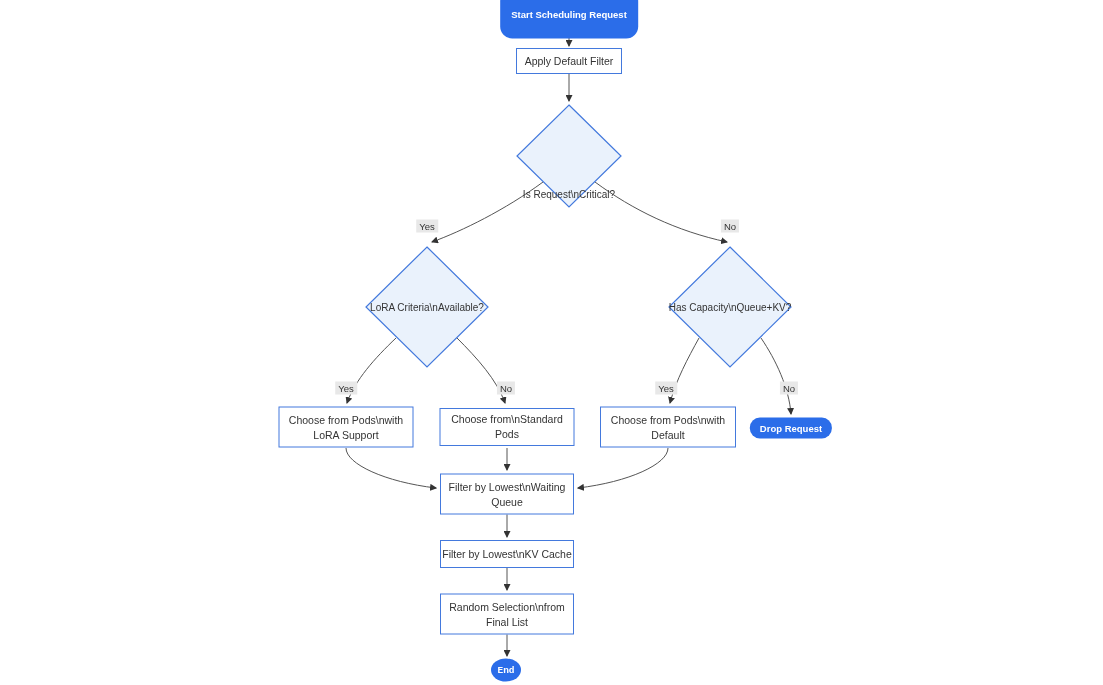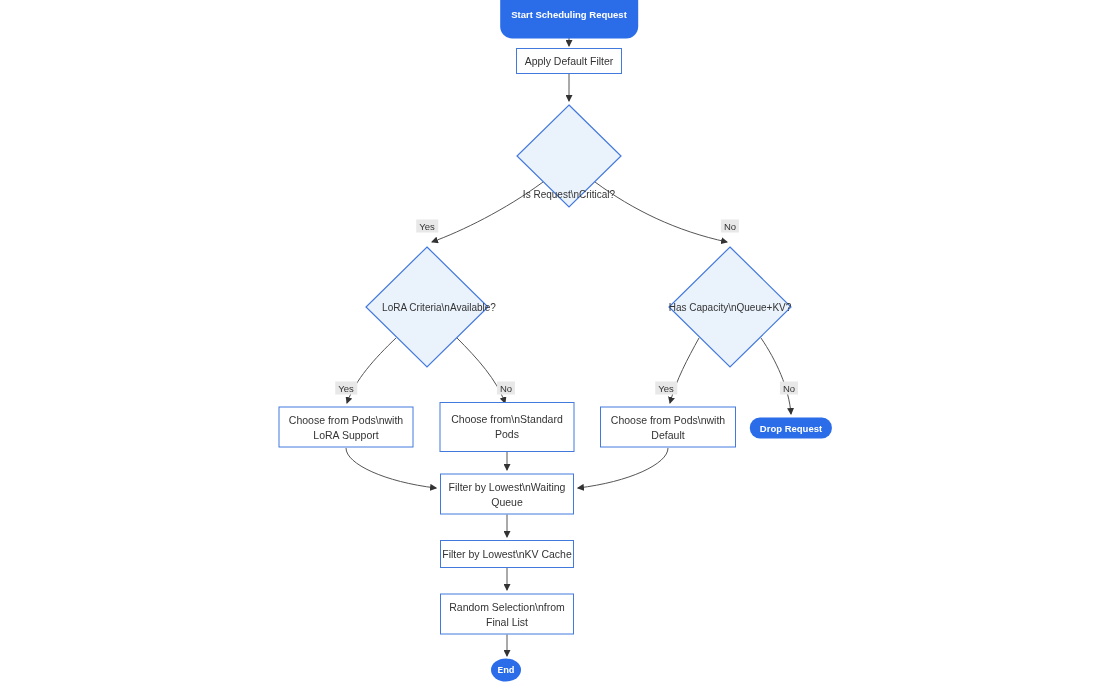--- a/index.html
+++ b/index.html
@@ -134,29 +134,29 @@
 
   <div class="node pill-node" style="left:569px; top:14px;">
     <span class="line">Start Scheduling Request</span>
   </div>
 
   <div class="node rect-node" style="left:569px; top:61px; width:106px; height:26px;">
     <span class="line">Apply Default Filter</span>
   </div>
 
   <div class="diamond-label" style="left:569px; top:156px;margin-top:38px;">Is Request\nCritical?</div>
-  <div class="diamond-label" style="left:427px; top:307px;margin-left:12px;">LoRA Criteria\nAvailable?</div>
+  <div class="diamond-label" style="left:427px; top:307px;">LoRA Criteria\nAvailable?</div>
   <div class="diamond-label" style="left:730px; top:307px;">Has Capacity\nQueue+KV?</div>
 
   <div class="node rect-node" style="left:346px; top:427px; width:135px; height:41px;">
     <span class="line">Choose from Pods\nwith</span>
     <span class="line">LoRA Support</span>
   </div>
 
-  <div class="node rect-node" style="left:507px; top:427px; width:135px; height:50px;">
+  <div class="node rect-node" style="left:507px; top:427px; width:135px; height:38px;">
     <span class="line">Choose from\nStandard</span>
     <span class="line">Pods</span>
   </div>
 
   <div class="node rect-node" style="left:668px; top:427px; width:136px; height:41px;">
     <span class="line">Choose from Pods\nwith</span>
     <span class="line">Default</span>
   </div>
 
   <div class="node pill-node" style="left:791px; top:428px; padding:3px 10px; border-radius:10px;justify-content:center;">

